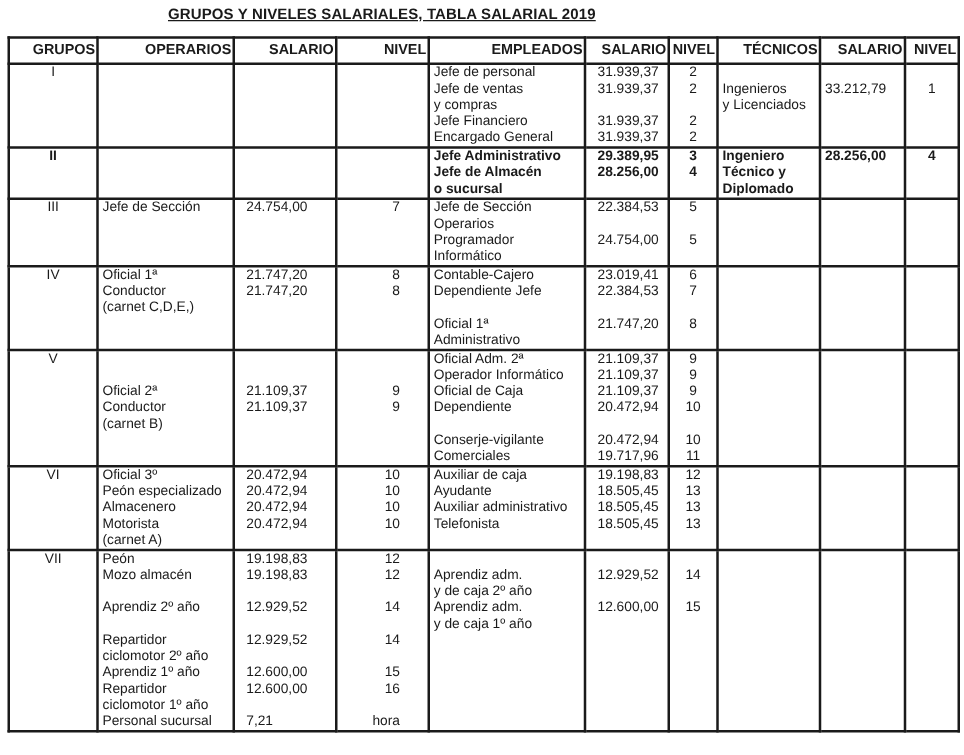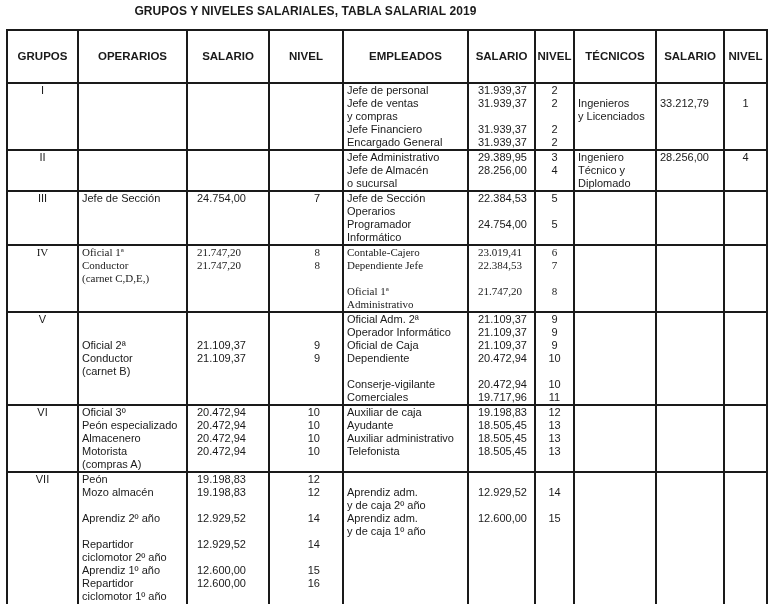--- a/index.html
+++ b/index.html
@@ -1,25 +1,25 @@
 <!DOCTYPE html>
 <html><head>
 <meta charset="utf-8">
 <style>
   html, body { margin: 0; padding: 0; background: #ffffff; }
   body { width: 771px; height: 604px; position: relative; overflow: hidden;
          font-family: "Liberation Sans", sans-serif; color: #1a1a1a; }
   .title { position: absolute; top: 4px; left: 0; width: 611px; text-align: center;
-           font-weight: bold; font-size: 12px; letter-spacing: 0.1px; }
+           font-weight: bold; font-size: 12px; letter-spacing: 0.1px; text-decoration: underline; }
   table.salary { position: absolute; left: 6px; top: 29px; border-collapse: collapse;
                  table-layout: fixed; width: 760px; }
   table.salary th, table.salary td { border: 2px solid #1a1a1a; padding: 0 3px;
                  vertical-align: top; font-size: 11px; line-height: 13px; overflow: hidden; }
   table.salary th { font-weight: bold; font-size: 11.5px; height: 19px; vertical-align: middle;
-                    text-align: center; padding: 16px 1px; }
+                    text-align: right; padding: 0 1px; }
   .c-group { text-align: center; }
   .c-num { text-align: left; padding-left: 9px !important; }
   .c-lvl-right { text-align: right; padding-right: 22px !important; }
   .c-lvl-center { text-align: center; }
   .line { display: block; height: 13px; white-space: nowrap; }
 </style>
 </head>
 <body>
 
 <div class="title">GRUPOS Y NIVELES SALARIALES, TABLA SALARIAL 2019</div>
@@ -87,21 +87,21 @@
         </td>
         <td class="">
           <span class="line"></span>
           <span class="line">33.212,79</span>
         </td>
         <td class="c-lvl-center">
           <span class="line"></span>
           <span class="line">1</span>
         </td>
       </tr>
-      <tr style="height: 39px;">
+      <tr style="height: 39px; font-weight: bold;">
         <td class="c-group">
           <span class="line">II</span>
         </td>
         <td class=""></td>
         <td class="c-num"></td>
         <td class="c-lvl-right"></td>
         <td class="">
           <span class="line">Jefe Administrativo</span>
           <span class="line">Jefe de Almacén</span>
           <span class="line">o sucursal</span>
@@ -156,21 +156,21 @@
         <td class="c-lvl-center">
           <span class="line">5</span>
           <span class="line"></span>
           <span class="line">5</span>
           <span class="line"></span>
         </td>
         <td class=""></td>
         <td class=""></td>
         <td class="c-lvl-center"></td>
       </tr>
-      <tr style="height: 65px; font-family: Liberation Serif, serif;">
+      <tr style="height: 65px;">
         <td class="c-group">
           <span class="line">IV</span>
         </td>
         <td class="">
           <span class="line">Oficial 1ª</span>
           <span class="line">Conductor</span>
           <span class="line">(carnet C,D,E,)</span>
         </td>
         <td class="c-num">
           <span class="line">21.747,20</span>
@@ -265,21 +265,21 @@
       </tr>
       <tr style="height: 60px;">
         <td class="c-group">
           <span class="line">VI</span>
         </td>
         <td class="">
           <span class="line">Oficial 3º</span>
           <span class="line">Peón especializado</span>
           <span class="line">Almacenero</span>
           <span class="line">Motorista</span>
-          <span class="line">(compras A)</span>
+          <span class="line">(carnet A)</span>
         </td>
         <td class="c-num">
           <span class="line">20.472,94</span>
           <span class="line">20.472,94</span>
           <span class="line">20.472,94</span>
           <span class="line">20.472,94</span>
           <span class="line"></span>
         </td>
         <td class="c-lvl-right">
           <span class="line">10</span>

